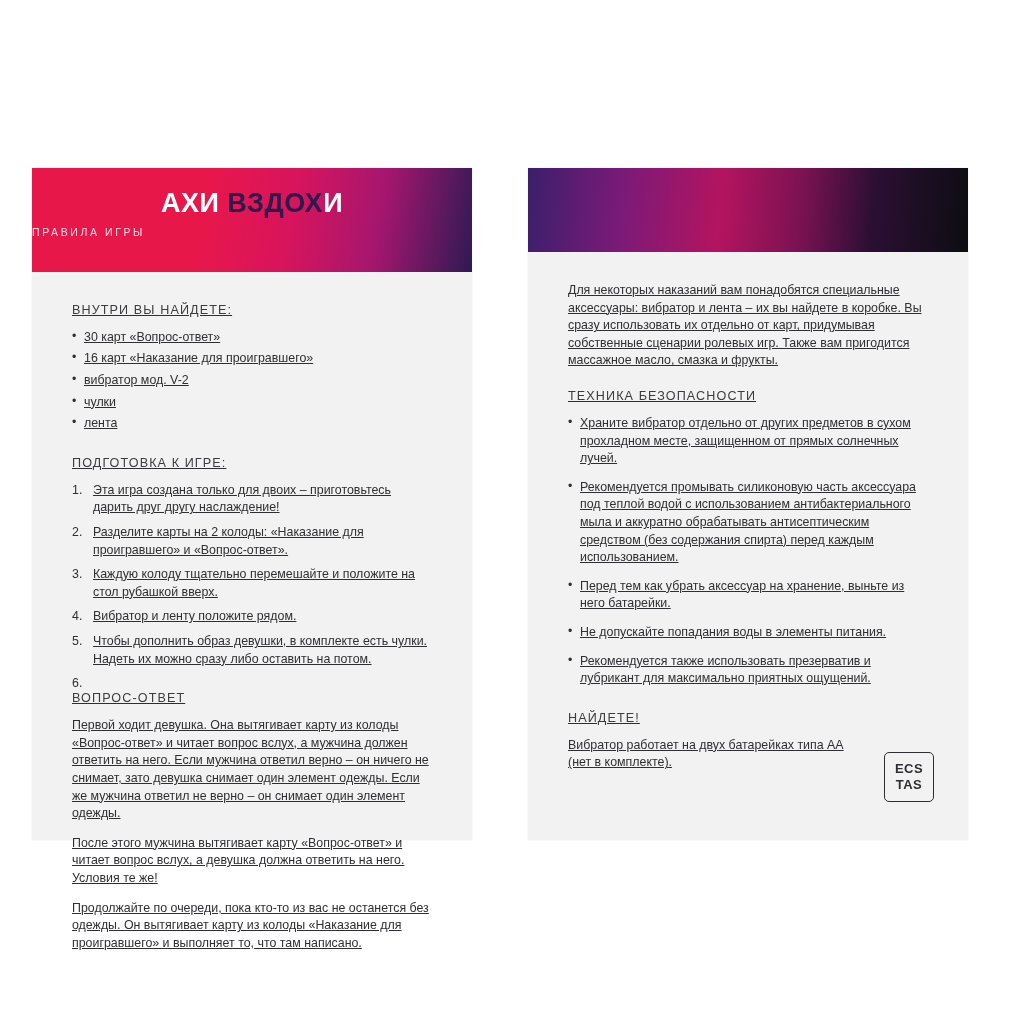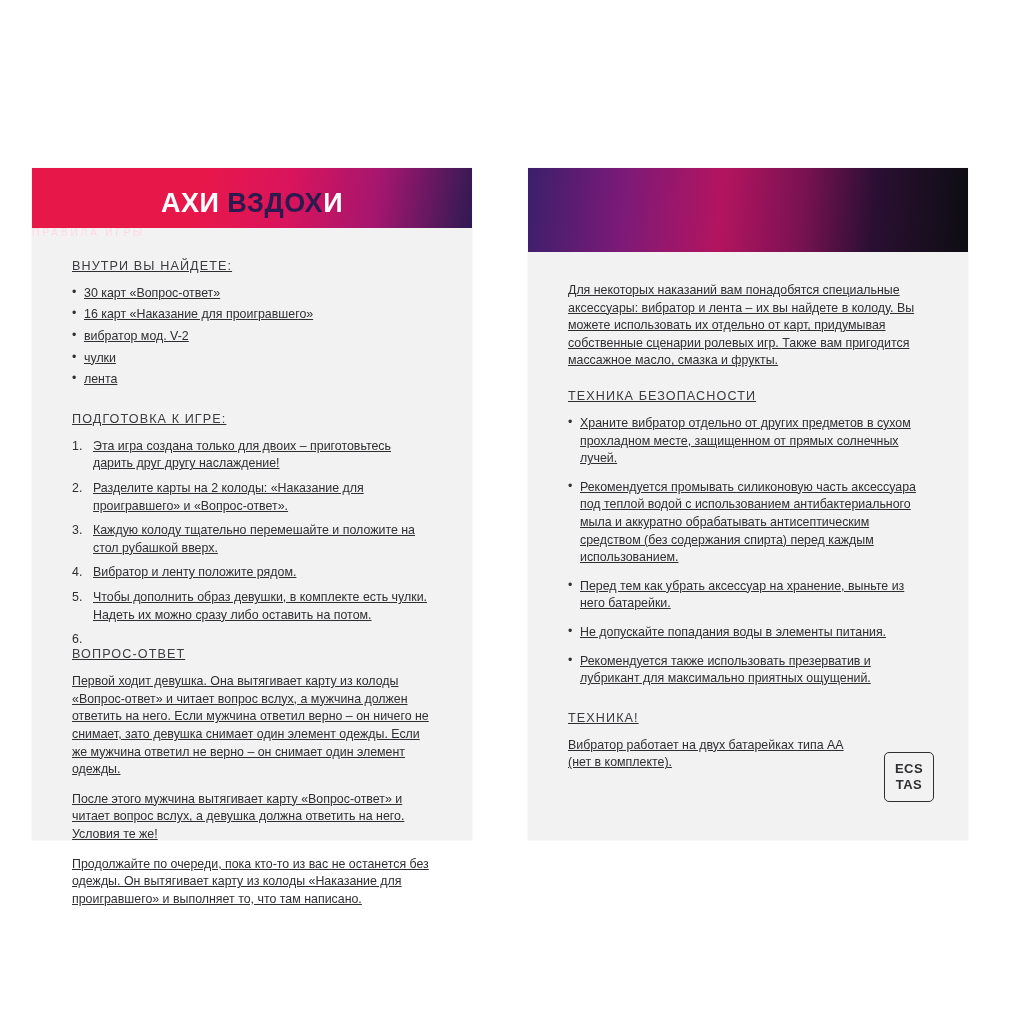--- a/index.html
+++ b/index.html
@@ -20,21 +20,21 @@
     width: 440px;
     height: 672px;
     background: #f2f2f2;
     box-shadow: 0 0 1px rgba(0,0,0,0.18);
   }
   #left-page { left: 32px; }
   #right-page { left: 528px; }
 
   
   .banner-left {
-    height: 60px;
+    height: 104px;
     background: linear-gradient(100deg, #e8174a 0%, #e8174a 38%, #d9145c 58%, #a5166f 78%, #2e1a53 100%);
     position: relative;
   }
   .banner-title {
     position: absolute;
     left: 0; right: 0;
     top: 20px;
     text-align: center;
     font-size: 27px;
     font-weight: bold;
@@ -169,36 +169,36 @@
   </div>
 </div>
 
 <div class="sheet" id="right-page">
 
   <div class="banner-right"></div>
 
   <div class="page-body">
 
     <div class="plain-block">
-      <p class="para">Для некоторых наказаний вам понадобятся специальные аксессуары: вибратор и лента – их вы найдете в колоду. Вы можете использовать их отдельно от карт, придумывая собственные сценарии ролевых игр. Также вам пригодится массажное масло, смазка и фрукты.</p>
+      <p class="para">Для некоторых наказаний вам понадобятся специальные аксессуары: вибратор и лента – их вы найдете в коробке. Вы сразу использовать их отдельно от карт, придумывая собственные сценарии ролевых игр. Также вам пригодится массажное масло, смазка и фрукты.</p>
     </div>
 
     <div class="block">
       <div class="sec-title">ТЕХНИКА БЕЗОПАСНОСТИ</div>
       <ul class="bullets loose">
         <li>Храните вибратор отдельно от других предметов в сухом прохладном месте, защищенном от прямых солнечных лучей.</li>
         <li>Рекомендуется промывать силиконовую часть аксессуара под теплой водой с использованием антибактериального мыла и аккуратно обрабатывать антисептическим средством (без содержания спирта) перед каждым использованием.</li>
         <li>Перед тем как убрать аксессуар на хранение, выньте из него батарейки.</li>
         <li>Не допускайте попадания воды в элементы питания.</li>
         <li>Рекомендуется также использовать презерватив и лубрикант для максимально приятных ощущений.</li>
       </ul>
     </div>
 
     <div class="block">
-      <div class="sec-title">ТЕХНИКА!</div>
+      <div class="sec-title">НАЙДЕТЕ!</div>
       <p class="para" style="white-space:pre-line">Вибратор работает на двух батарейках типа АА
 (нет в комплекте).</p>
     </div>
 
   </div>
 
   <div class="logo">
     <span class="l1">ECS</span>
     <span class="l2">TAS</span>
   </div>

